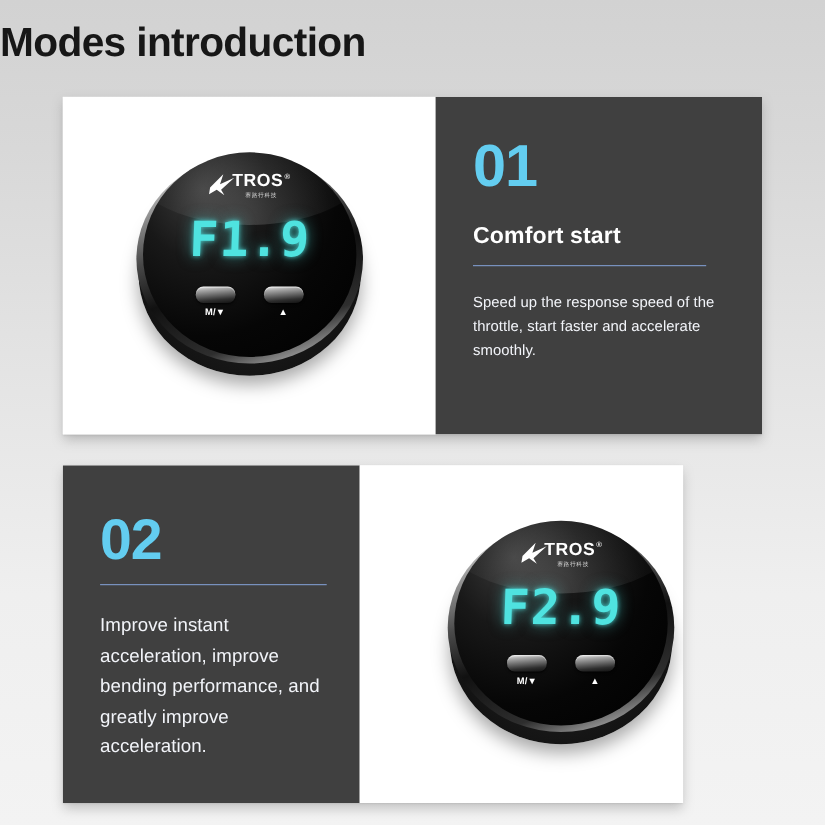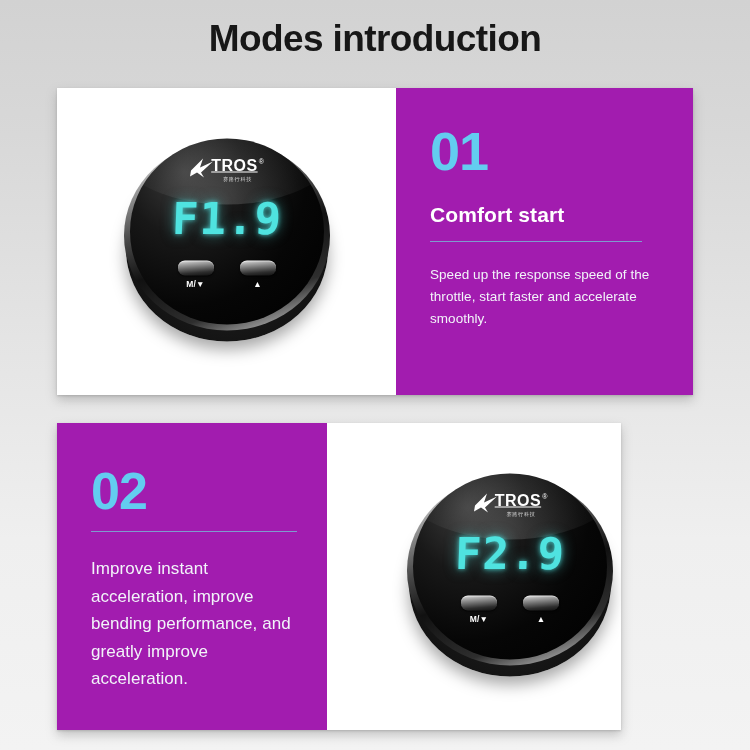--- a/index.html
+++ b/index.html
@@ -14,21 +14,21 @@
     background: linear-gradient(180deg, #d2d2d2 0%, #d8d8d8 18%, #e4e4e4 45%, #efefef 72%, #f3f3f3 100%);
     position: relative;
   }
 
   
   .page-title {
     position: absolute;
     left: 0;
     top: 18px;
     width: 750px;
-    text-align: center;
+    text-align: left;
     font-size: 37px;
     font-weight: bold;
     color: #171717;
     letter-spacing: -0.6px;
   }
 
   
   .card {
     position: absolute;
     background: #ffffff;
@@ -38,21 +38,21 @@
   }
   #card-1 { left: 57px; top: 88px;  width: 636px; height: 307px; }
   #card-2 { left: 57px; top: 423px; width: 564px; height: 307px; }
 
   .panel-white {
     background: #ffffff;
     position: relative;
     flex: none;
   }
   .panel-blue {
-    background: #a21caf;
+    background: #404040;
     position: relative;
     flex: none;
     padding: 0;
   }
   #card-1 .panel-white { width: 339px; height: 100%; }
   #card-1 .panel-blue  { width: 297px; height: 100%; }
   #card-2 .panel-blue  { width: 270px; height: 100%; }
   #card-2 .panel-white { width: 366px; height: 100%; }
 
   .blue-inner {
@@ -167,21 +167,20 @@
   .logo-star { width: 26px; height: 22px; display: block; }
   .logo-text-wrap { margin-left: -4px; }
   .logo-text {
     font-size: 16px;
     font-weight: bold;
     color: #ffffff;
     letter-spacing: 0.5px;
     font-family: "Liberation Sans", sans-serif;
     line-height: 16px;
     display: inline-block;
-    text-decoration: underline;
   }
   .logo-reg {
     font-size: 7px;
     color: #ffffff;
     vertical-align: super;
     margin-left: 1px;
   }
   .logo-sub {
     font-size: 5.2px;
     color: #d8d8d8;

